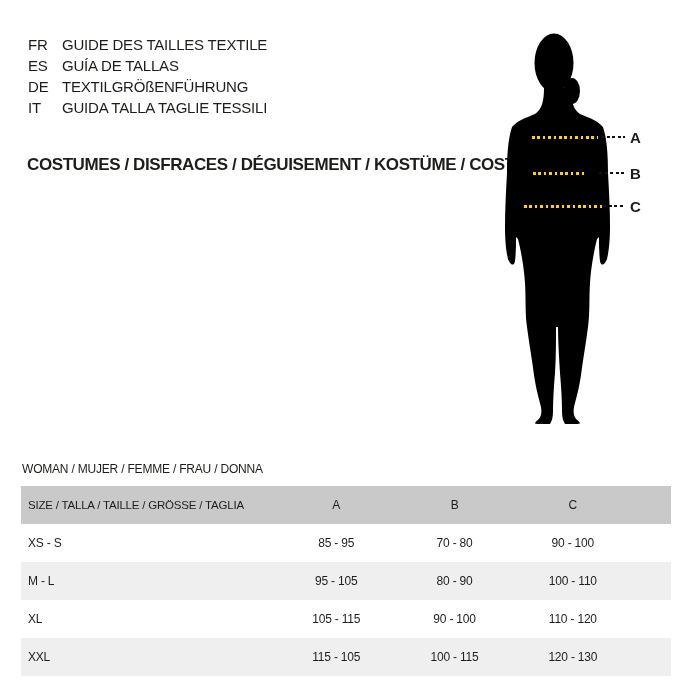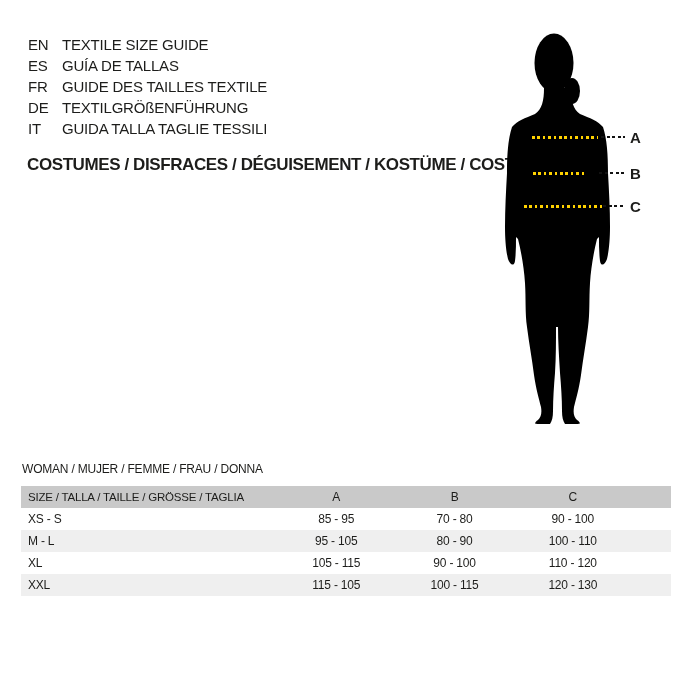--- a/index.html
+++ b/index.html
@@ -34,48 +34,44 @@
     position:absolute; font-size:15px; font-weight:bold; width:16px; text-align:left;
   }
 
   
   .group-label { position:absolute; left:22px; top:462px; font-size:12px; letter-spacing:-0.2px; }
   table.size-table {
     position:absolute; left:21px; top:486px; width:650px;
     border-collapse:collapse; table-layout:fixed; font-size:12px; letter-spacing:-0.2px;
   }
   table.size-table th, table.size-table td {
-    font-weight:normal; height:15px; padding:4px; vertical-align:middle; text-align:center;
+    font-weight:normal; height:15px; padding:12px; vertical-align:middle; text-align:center;
     white-space:nowrap; overflow:hidden;
   }
   table.size-table th.c-size, table.size-table td.c-size { text-align:left; padding-left:7px; }
   table.size-table thead tr { background:#c9c9c9; }
   table.size-table tbody tr.alt { background:#efefef;margin-top:44px; }
   table.size-table thead th.c-size { font-size:11.5px; }
 
   
   .legend { position:absolute; left:28px; top:602px; font-size:13px; line-height:22px; letter-spacing:-0.2px; }
 </style>
 </head>
 <body>
 
 <div class="canvas">
 
   <div class="lang-list">
     <div class="lang-row">
-      <span class="lang-code">EN</span>
-      <span>TEXTILE SIZE GUIDE</span>
+      <span class="lang-code">FR</span>
+      <span>GUIDE DES TAILLES TEXTILE</span>
     </div>
     <div class="lang-row">
       <span class="lang-code">ES</span>
       <span>GUÍA DE TALLAS</span>
-    </div>
-    <div class="lang-row">
-      <span class="lang-code">FR</span>
-      <span>GUIDE DES TAILLES TEXTILE</span>
     </div>
     <div class="lang-row">
       <span class="lang-code">DE</span>
       <span>TEXTILGRÖßENFÜHRUNG</span>
     </div>
     <div class="lang-row">
       <span class="lang-code">IT</span>
       <span>GUIDA TALLA TAGLIE TESSILI</span>
     </div>
   </div>

